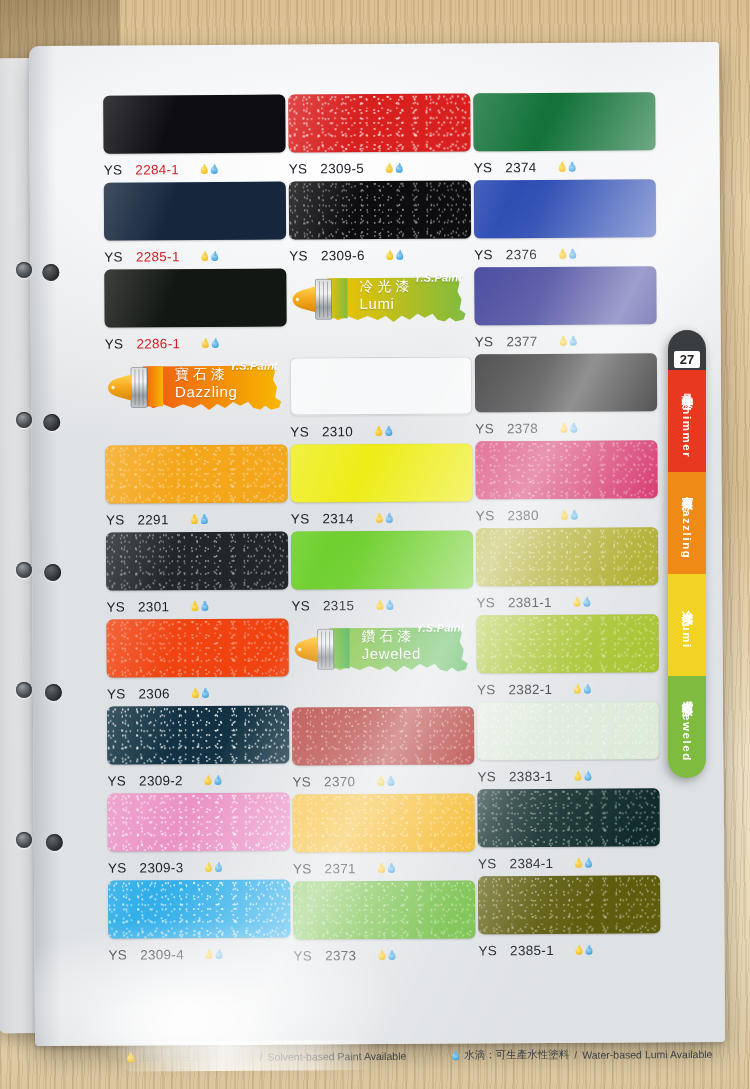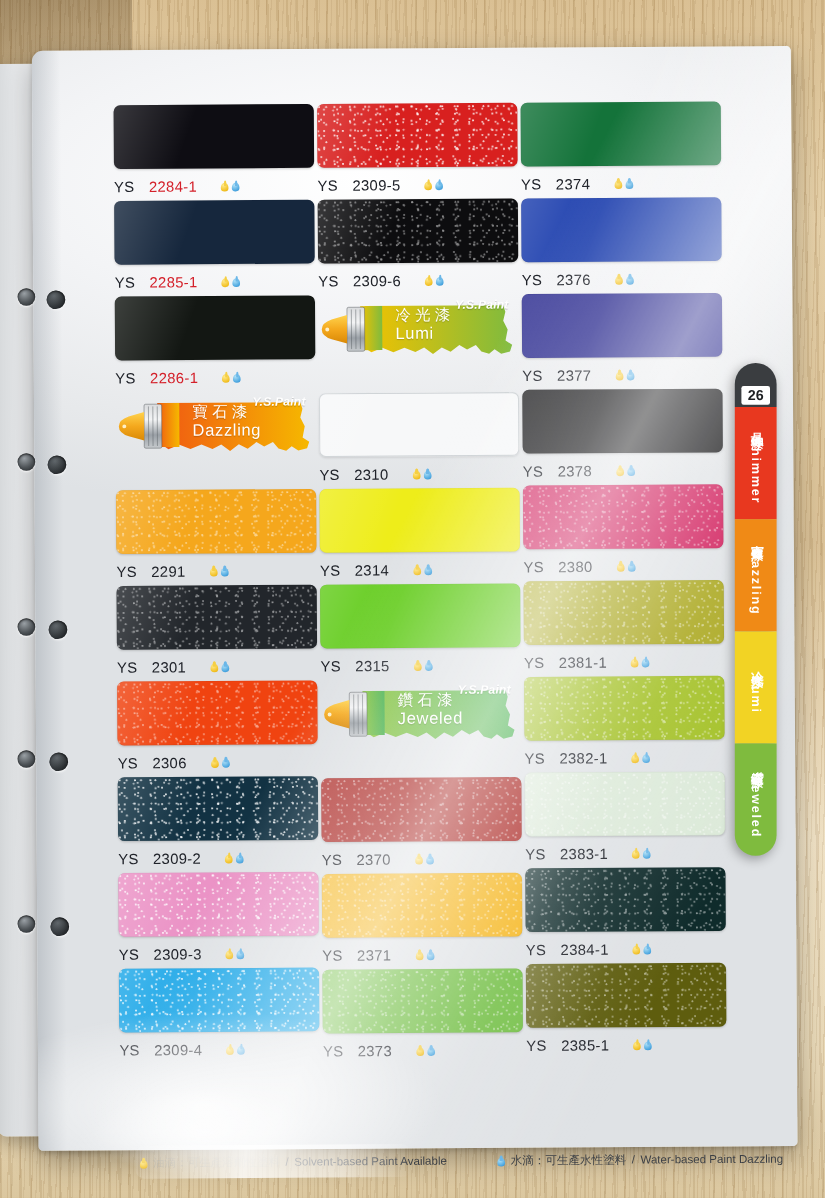--- a/index.html
+++ b/index.html
@@ -720,38 +720,38 @@
       <div class="item">
         <span class="drop oil"></span>
         <span class="glare">油滴：可生產溶劑性塗料</span>
         <span>/</span>
         <span>Solvent-based Paint Available</span>
       </div>
       <div class="item">
         <span class="drop water"></span>
         <span>水滴：可生產水性塗料</span>
         <span>/</span>
-        <span>Water-based Paint Dazzling</span>
+        <span>Water-based Lumi Available</span>
       </div>
     </div>
 
     <div id="glare-bottomleft"></div>
     <div id="legend-glare-ov"></div>
     <div id="page-sheen"></div>
   </div>
 
   <div class="hole back" style="position:absolute;left:16px;top:218px;"></div>
   <div class="hole back" style="position:absolute;left:16px;top:368px;"></div>
   <div class="hole back" style="position:absolute;left:16px;top:518px;"></div>
   <div class="hole back" style="position:absolute;left:16px;top:638px;"></div>
   <div class="hole back" style="position:absolute;left:16px;top:788px;"></div>
 
   <div id="tab">
     <div id="tab-head">
-      <span id="tab-num">26</span>
+      <span id="tab-num">27</span>
     </div>
   <div class="seg" style="background: rgb(232, 56, 31); height: 102px;">
         <span class="cn">晶珠漆</span>
         <span class="en">Shimmer</span>
       </div>
       <div class="seg" style="background: rgb(240, 138, 22); height: 102px;">
         <span class="cn">寶石漆</span>
         <span class="en">Dazzling</span>
       </div>
       <div class="seg" style="background: rgb(242, 211, 36); height: 102px;">

